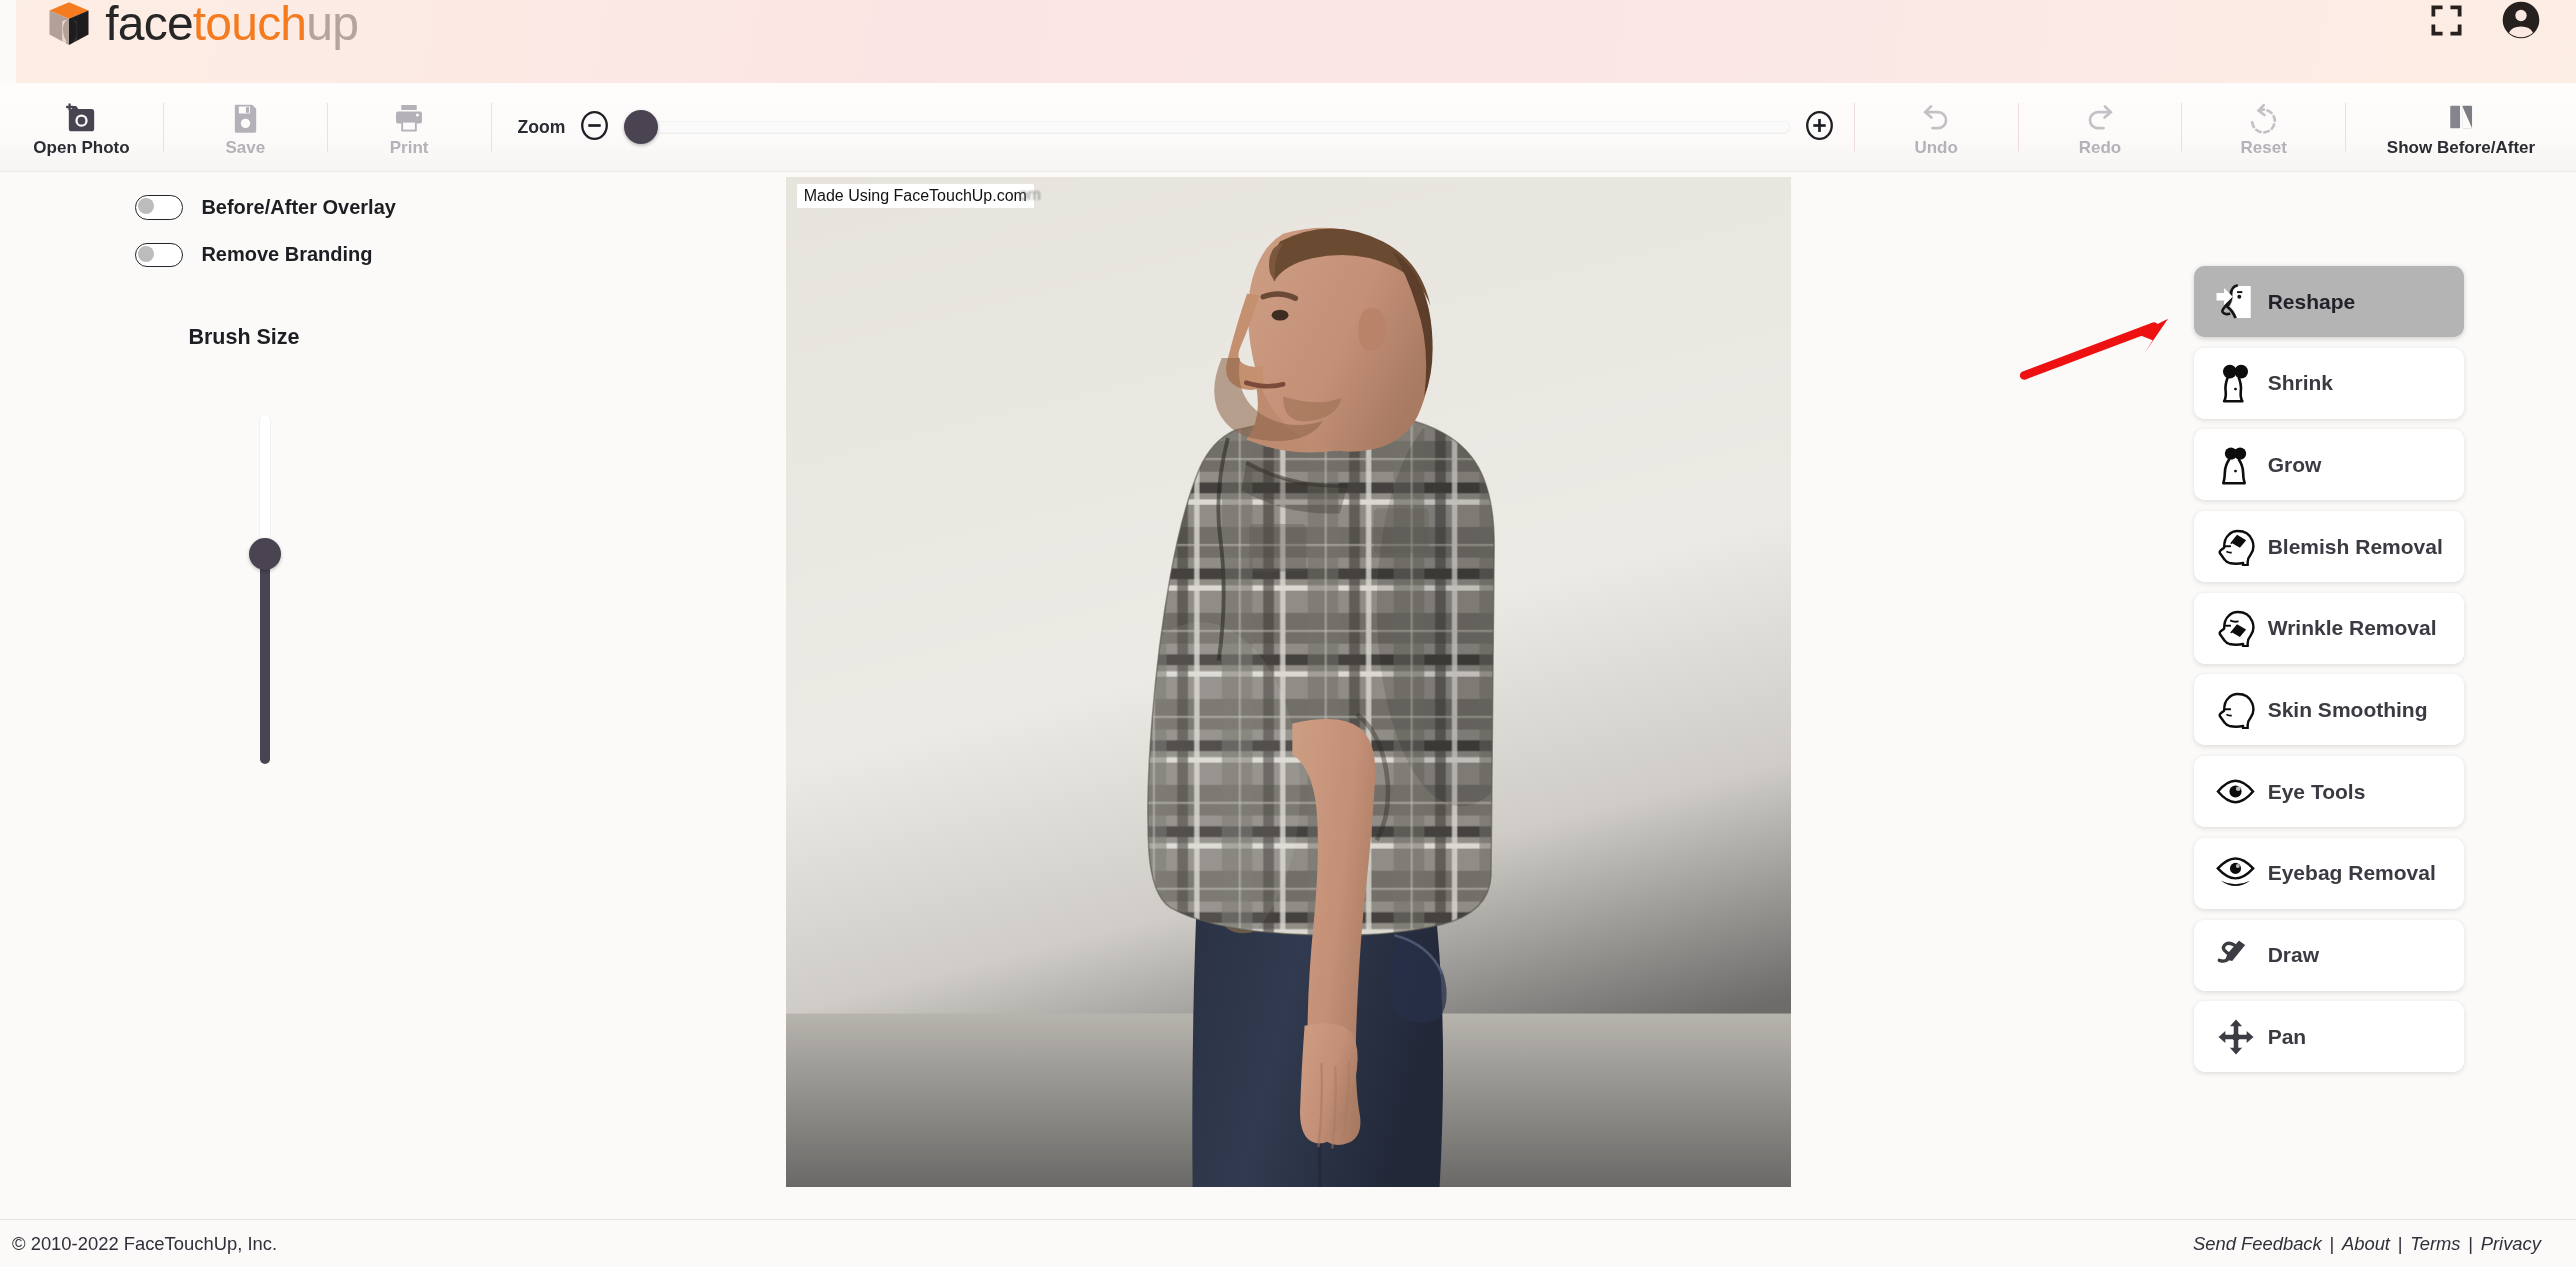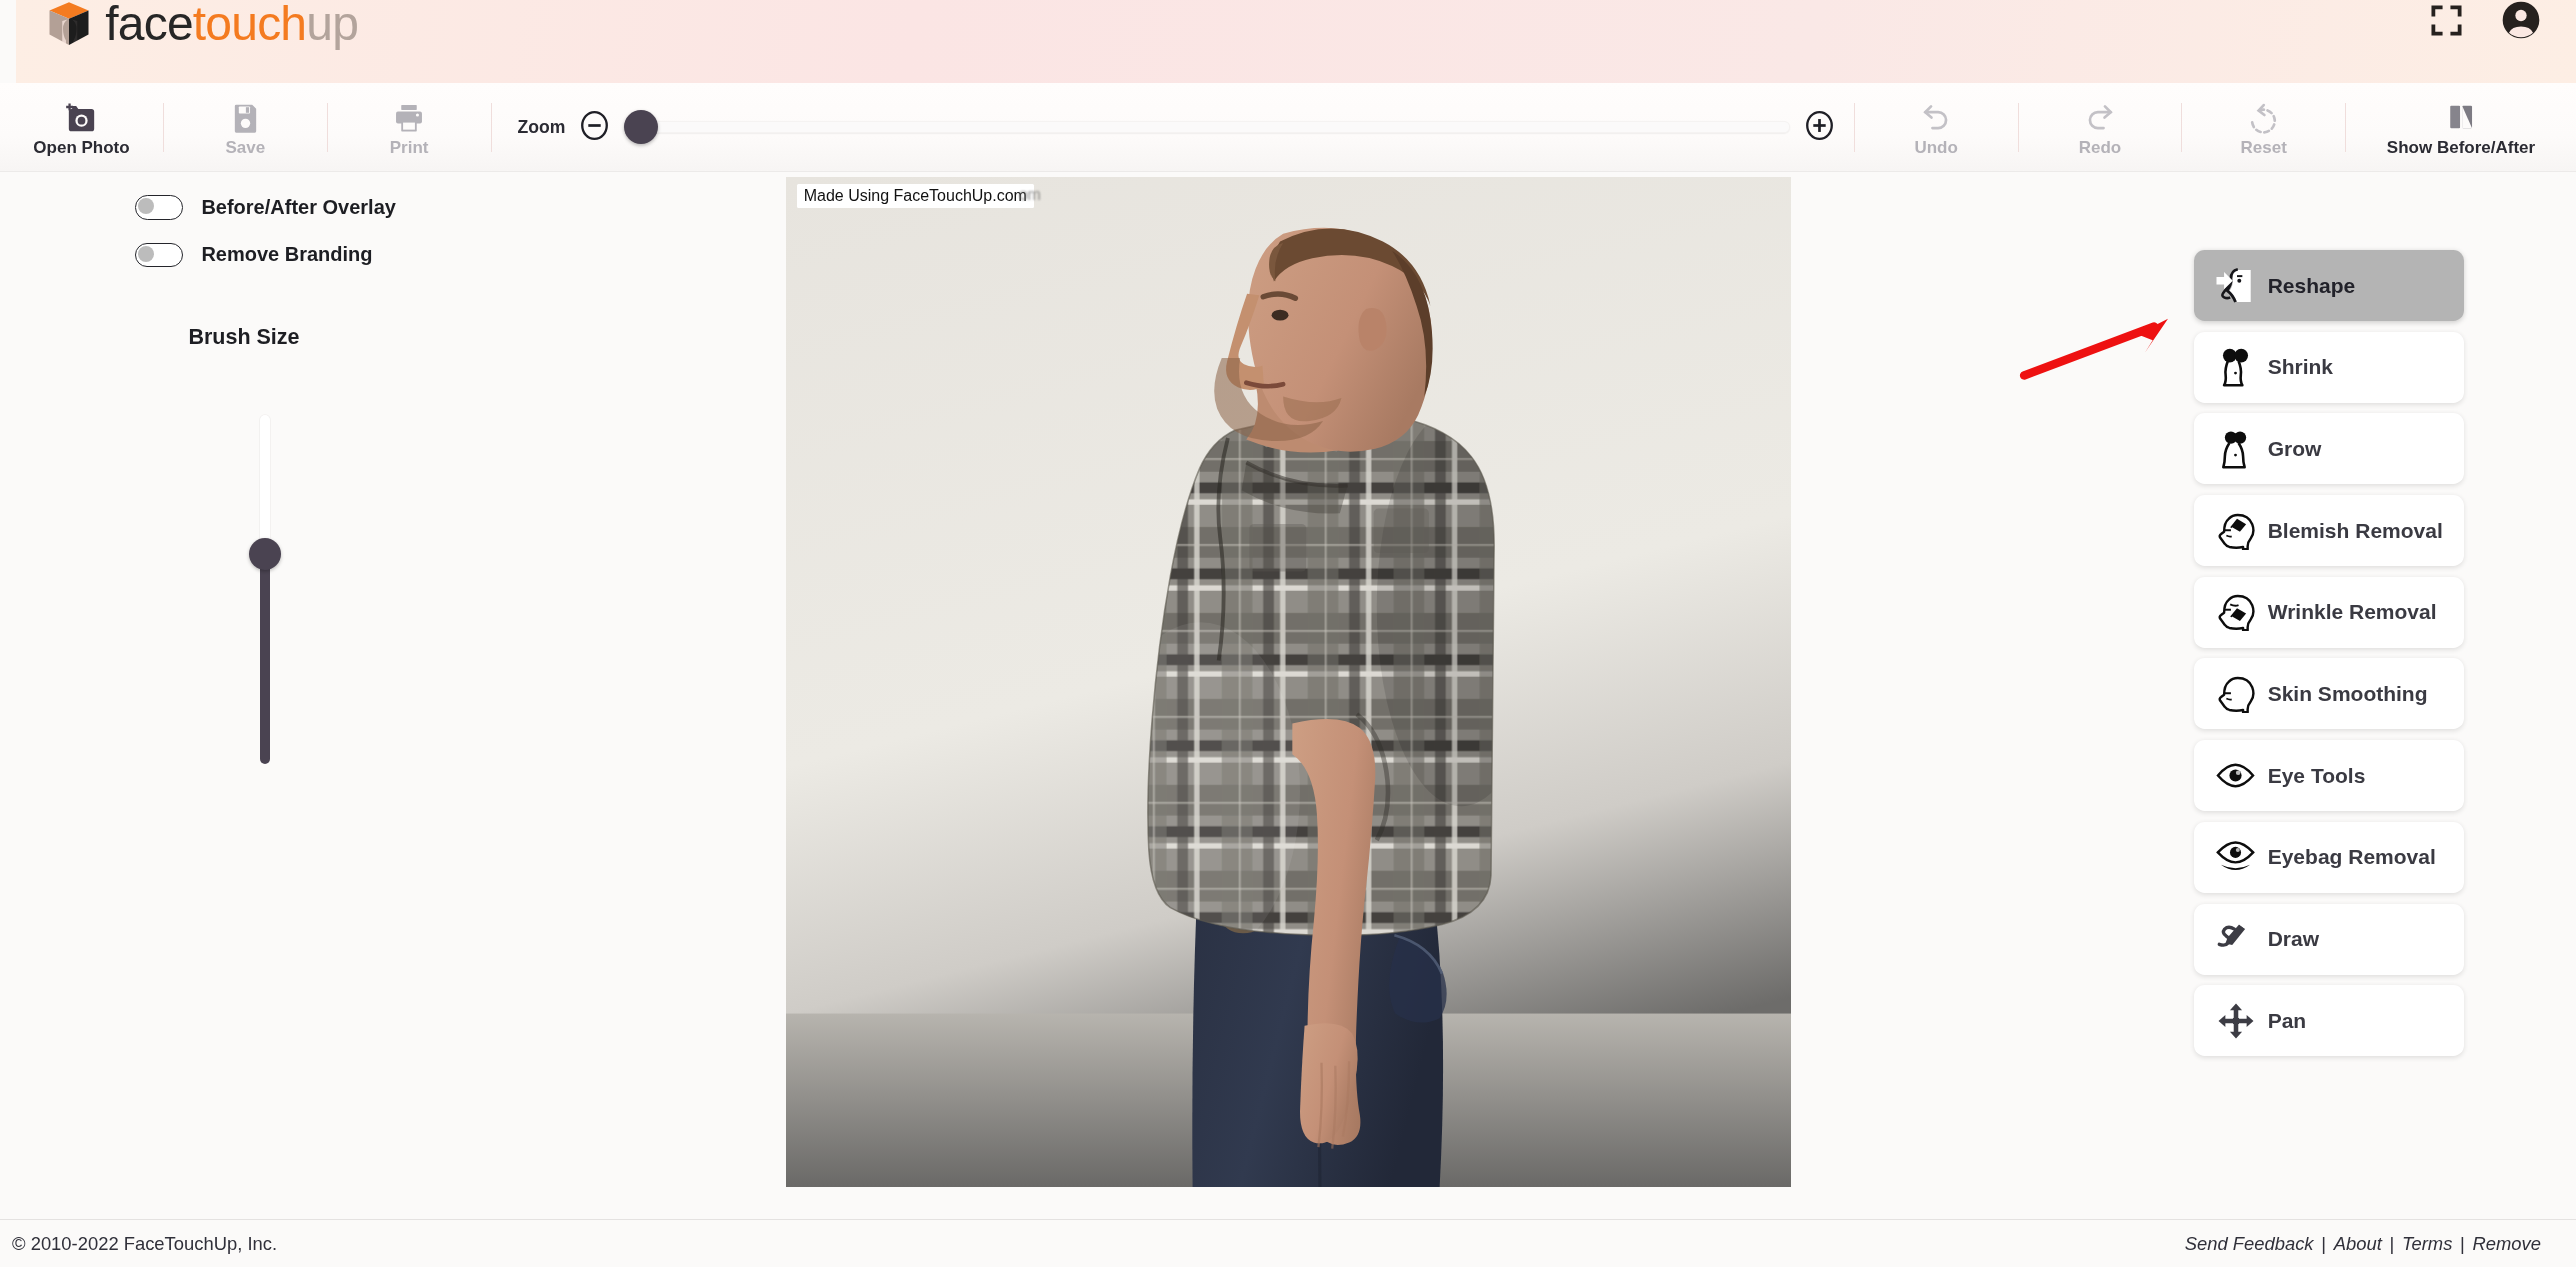--- a/index.html
+++ b/index.html
@@ -115,21 +115,21 @@
     font-family: "Liberation Sans", sans-serif; white-space: nowrap;
     border-radius: 1.5px;
   }
   .wm-ghost {
     position: absolute; left: 222px; top: 1.5px; font-size: 16px; color: #6e6e6e;
     filter: blur(1.2px); opacity: .75; white-space: nowrap;
   }
 
   
   .tool-rail {
-    position: absolute; right: 112px; top: 78px; width: 270px;
+    position: absolute; right: 112px; top: 94px; width: 270px;
     display: flex; flex-direction: column; gap: 10.7px;
   }
   .tool-btn {
     height: 71px; border-radius: 10.7px; background: #ffffff;
     box-shadow: 0 1.5px 5.4px rgba(0,0,0,0.11);
     display: flex; align-items: center; gap: 7.7px; padding-left: 17px;
     cursor: pointer; user-select: none;
   }
   .tool-btn.active { background: #b4b4b4; box-shadow: 0 1.5px 5.4px rgba(0,0,0,0.17); }
   .tool-ico { width: 49px; height: 44px; flex: none; display: flex; align-items: center; justify-content: center; }
@@ -569,17 +569,17 @@
 
   <div class="footer">
     <span class="footer-left">© 2010-2022 FaceTouchUp, Inc.</span>
     <span class="footer-right">
       <a>Send Feedback</a>
       <span class="fsep">|</span>
       <a>About</a>
       <span class="fsep">|</span>
       <a>Terms</a>
       <span class="fsep">|</span>
-      <a>Remove</a>
+      <a>Privacy</a>
     </span>
   </div>
 </div>
 
 
 </body></html>

